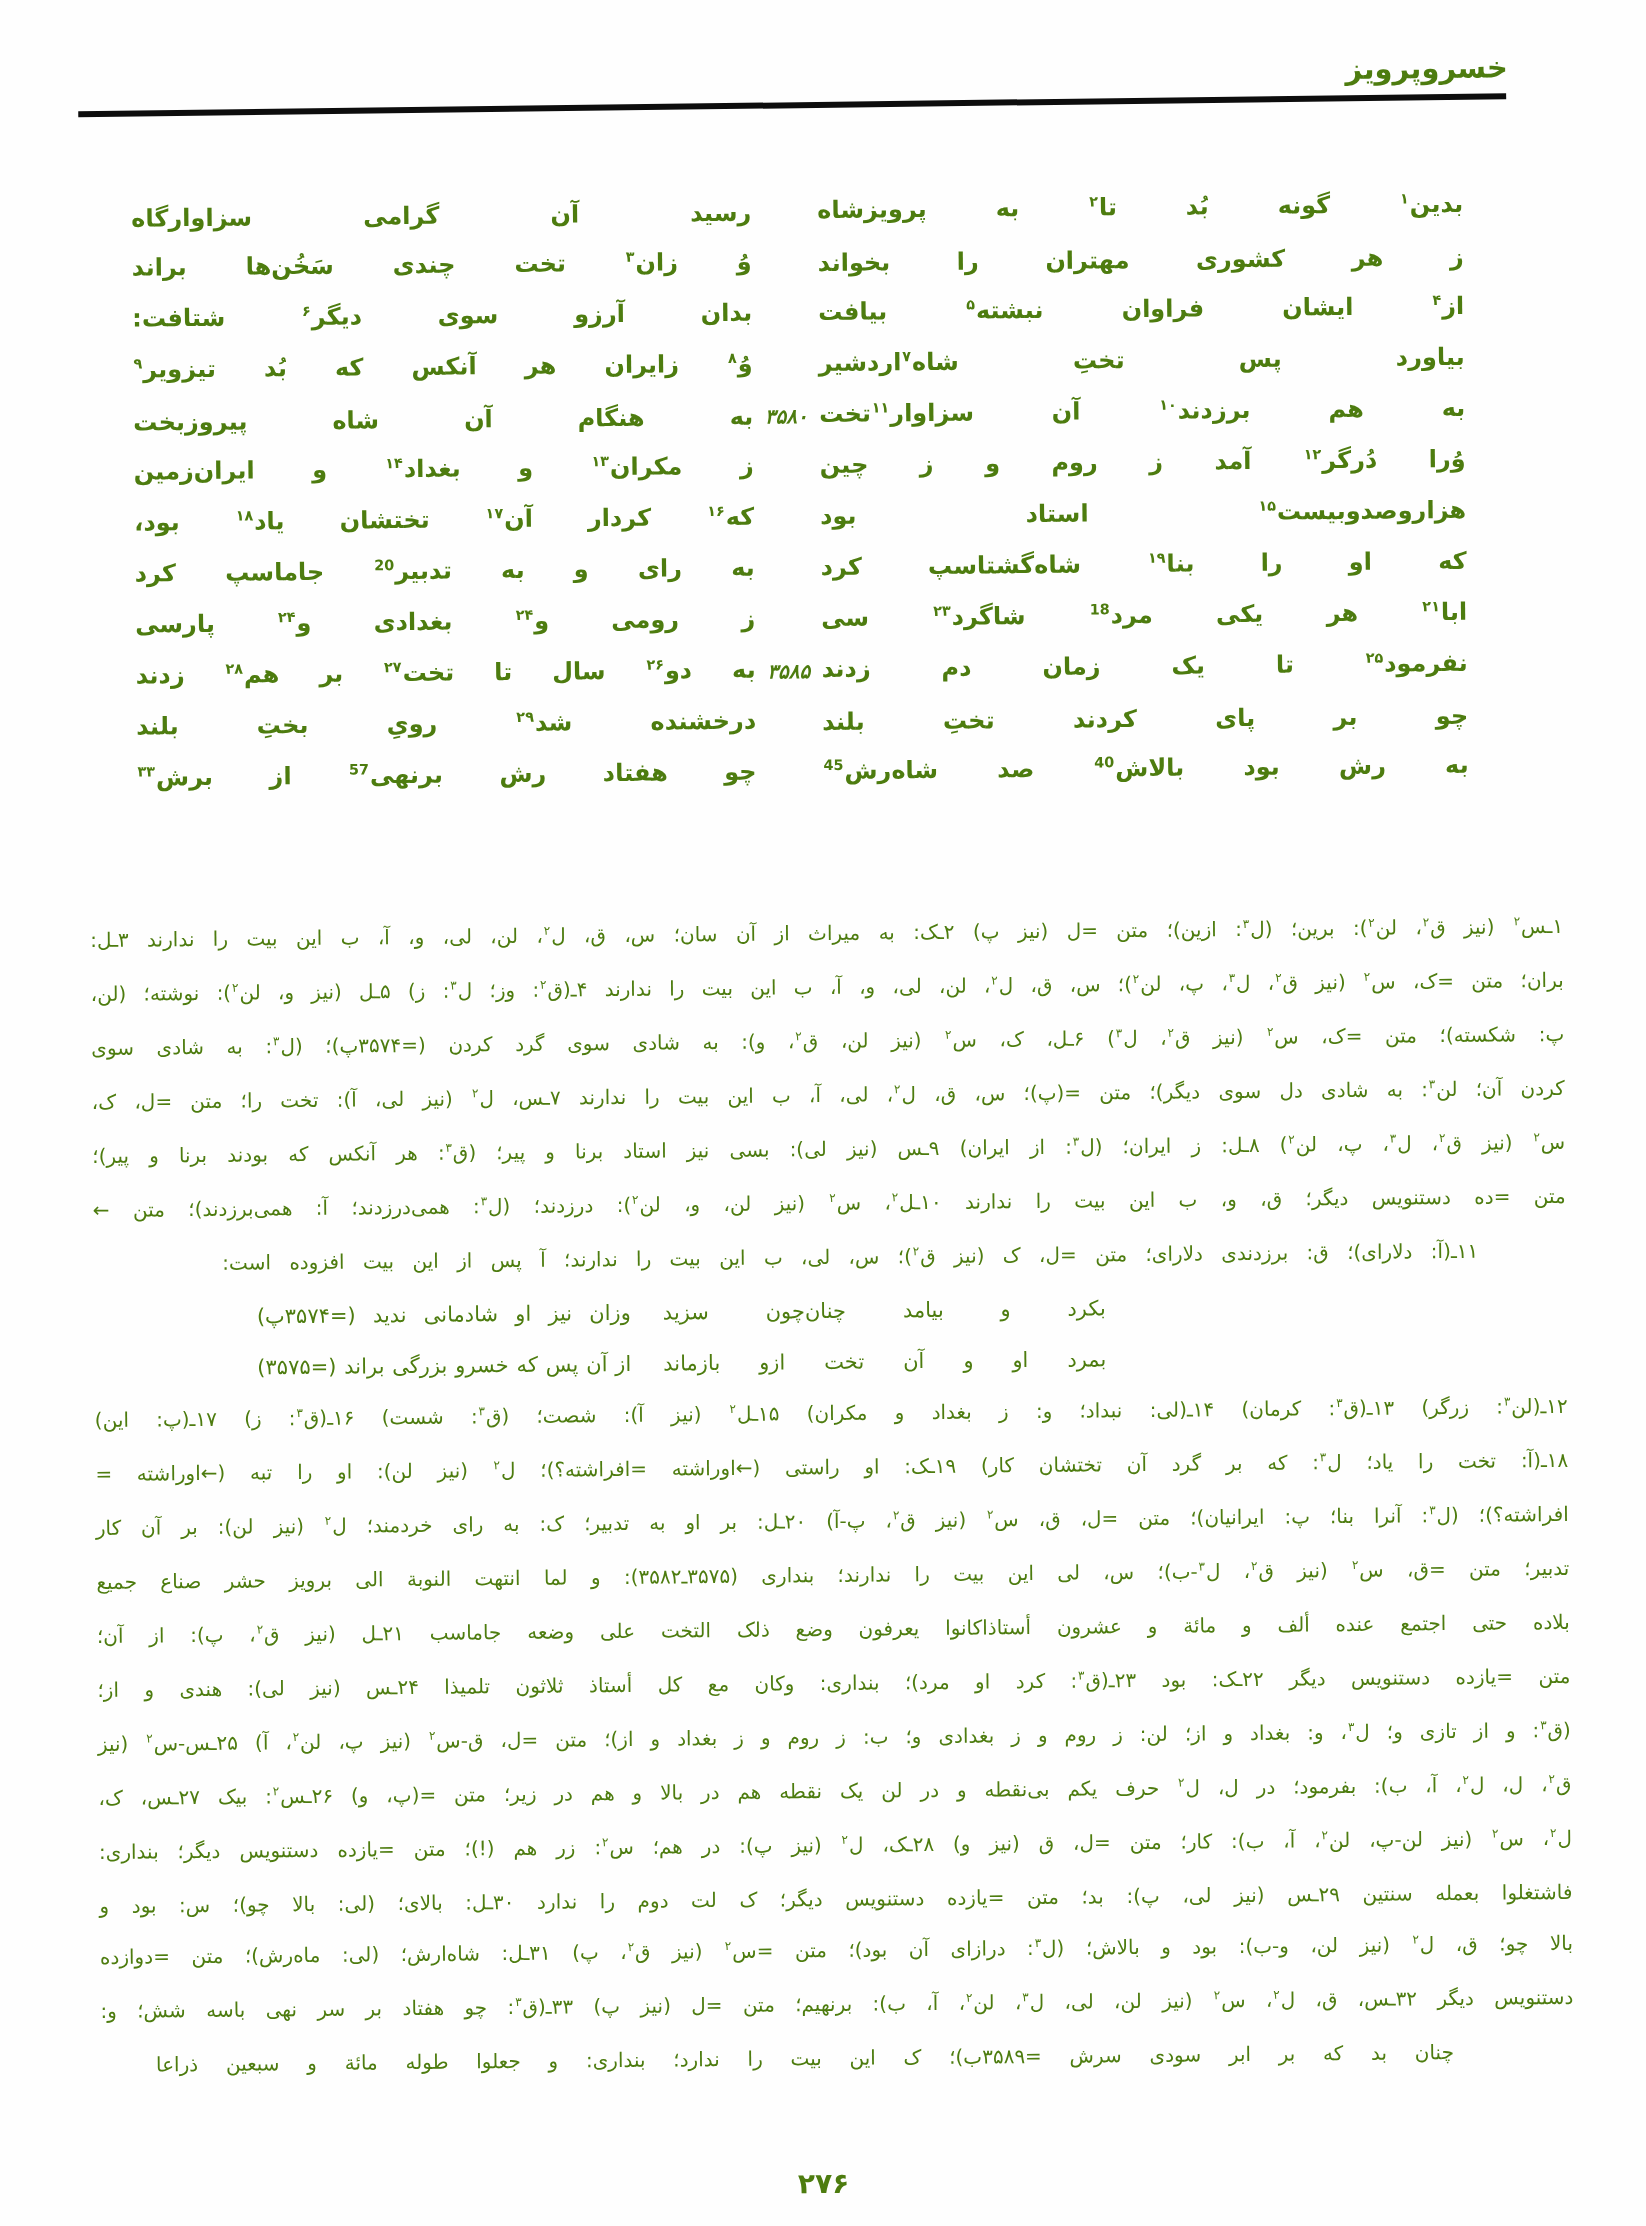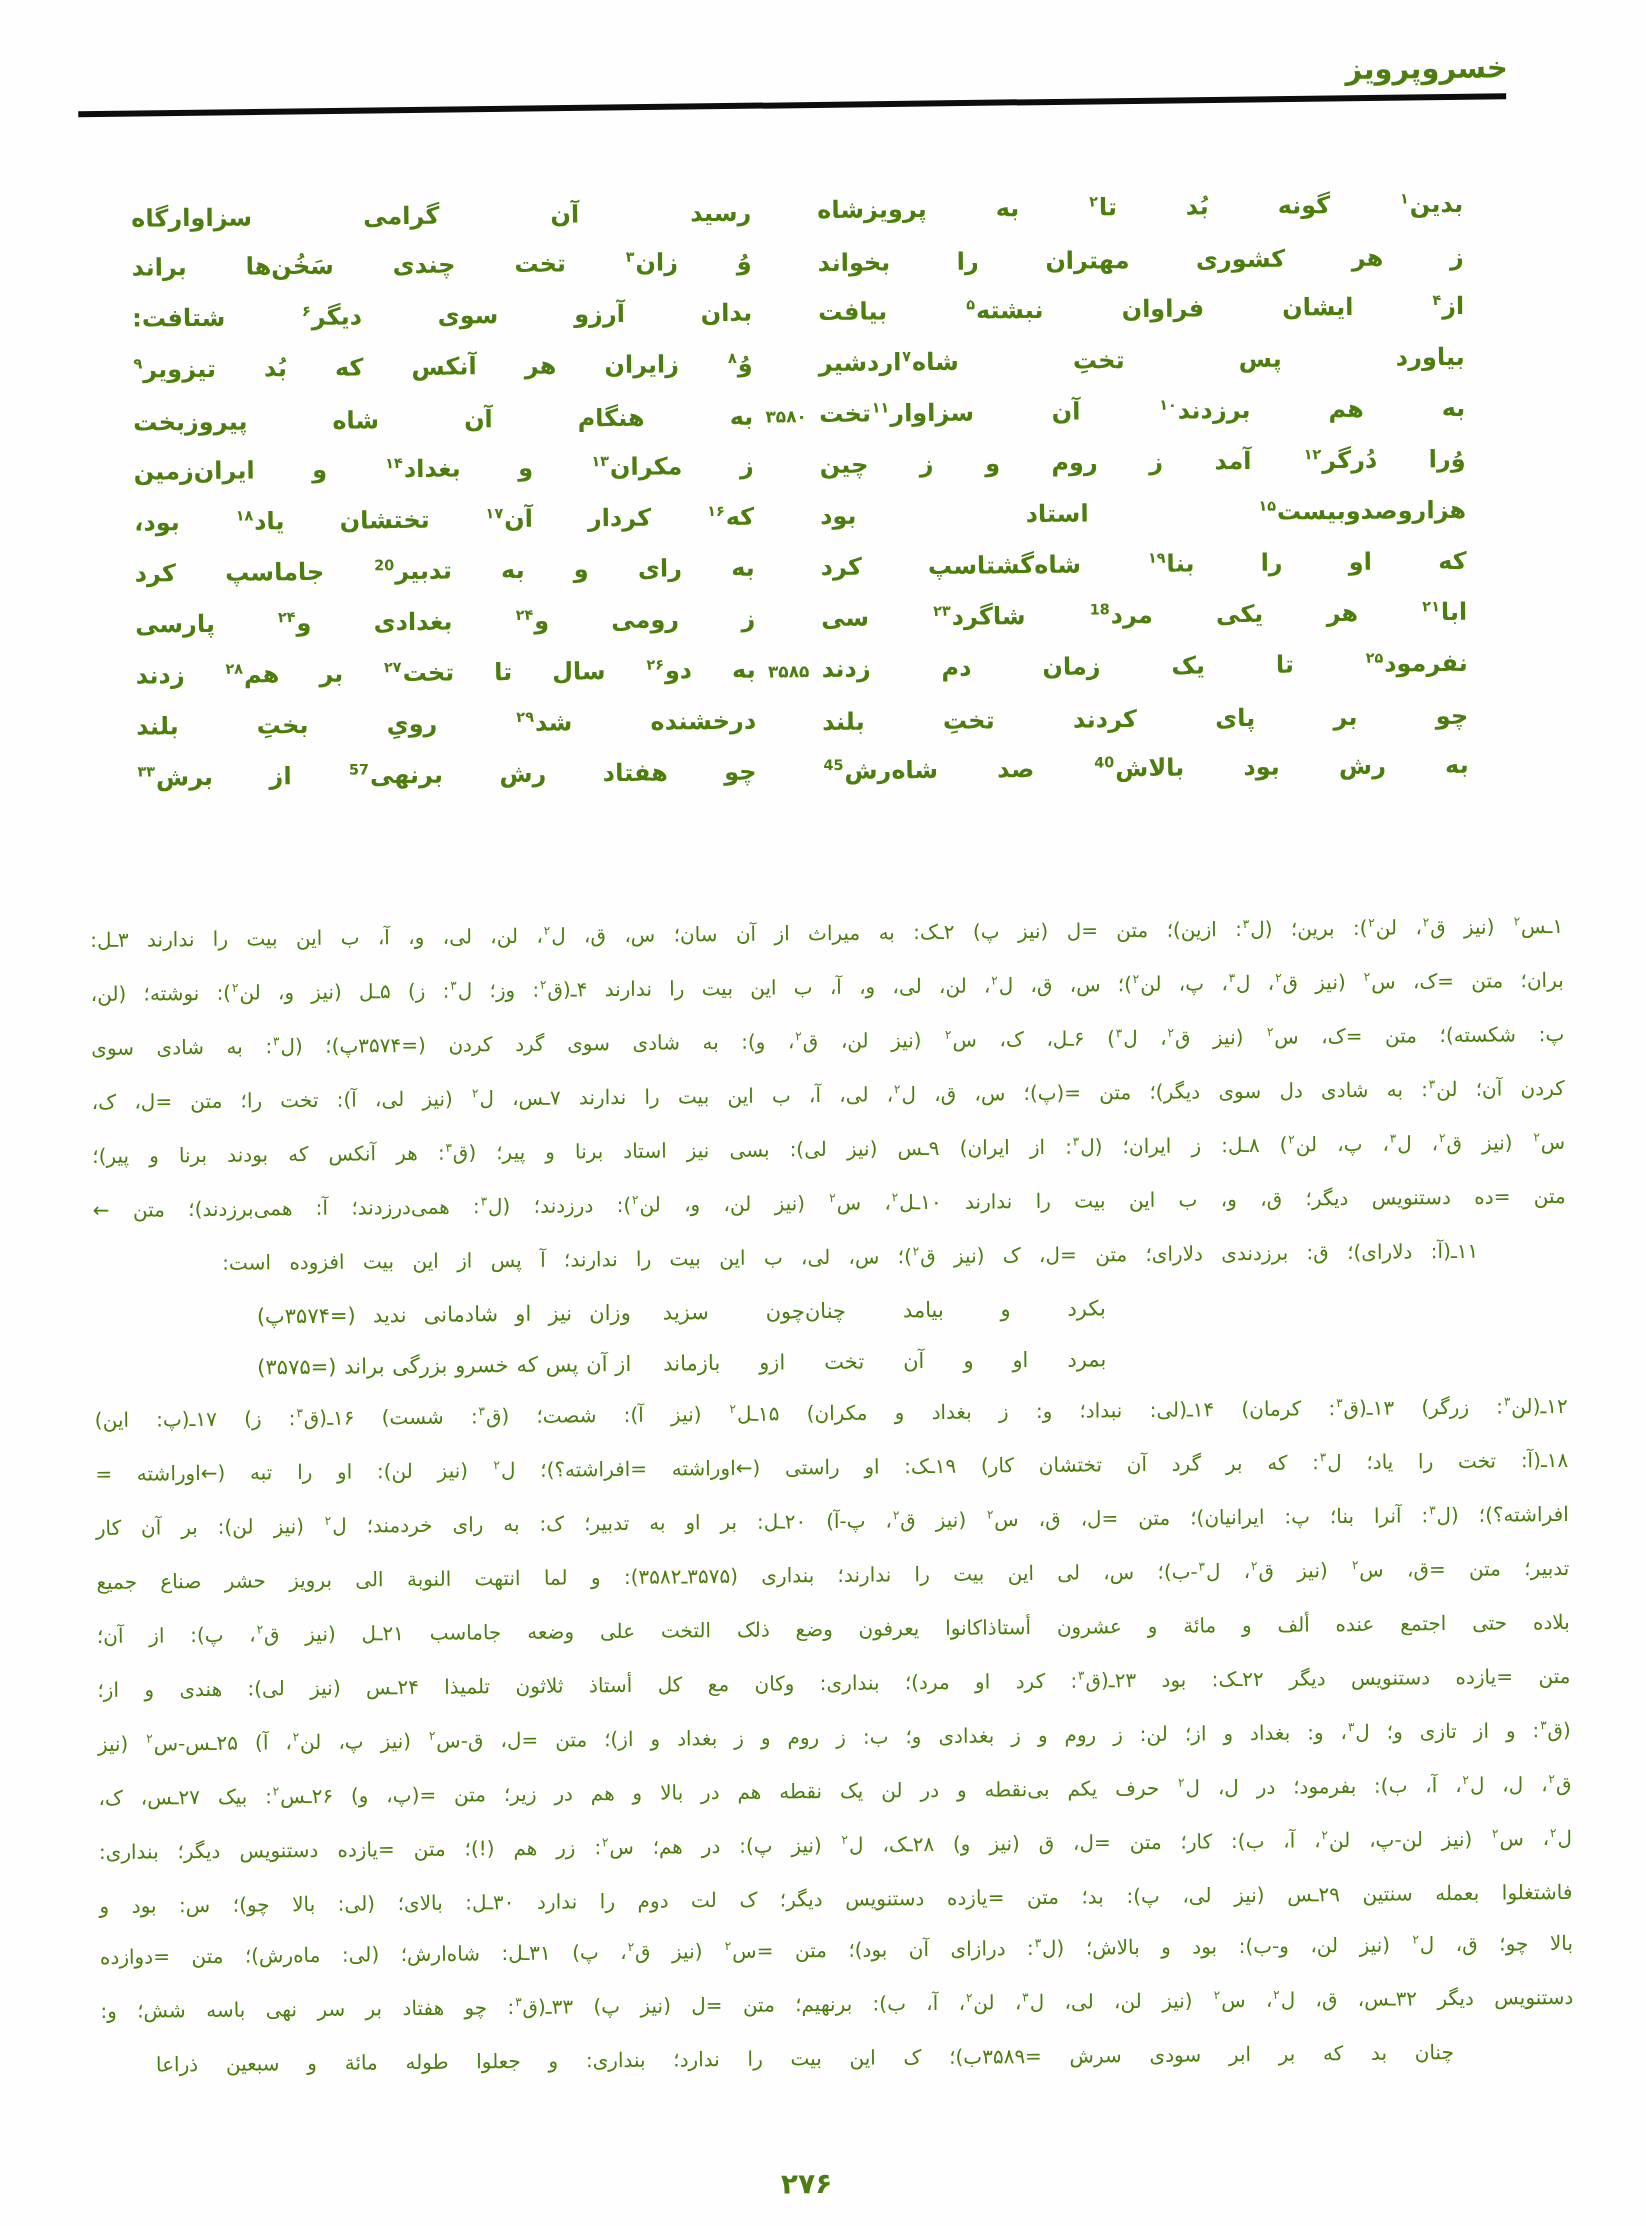--- a/index.html
+++ b/index.html
@@ -30,21 +30,21 @@
   .poem{margin:79px 175px 0 138px;}
   .verse-row{display:flex;direction:rtl;height:51px;align-items:center;}
   .hemi{
     font-size:24px;font-weight:bold;
     text-align:justify;text-align-last:justify;
     line-height:51px;
   }
   .hemi-a{width:646px;}
   .vnum{
     width:66px;flex:0 0 66px;
-    font-size:17px;font-weight:bold;text-align:center;
+    font-size:20px;font-weight:bold;text-align:center;font-style:italic;
   }
   .hemi-b{width:620px;}
 
   sup{
     font-size:0.60em;
     vertical-align:baseline;position:relative;top:-0.65em;
     margin:0 0.9px;
   }
 
   
@@ -60,21 +60,21 @@
   .c-hemi{
     font-size:21px;line-height:51px;
     text-align:justify;text-align-last:justify;
   }
   .c-a{width:443px;}
   .c-b{width:374px;margin-right:32px;}
 
   
   .footer{margin-top:83px;text-align:center;}
   .page-number{
-    position:relative;right:27px;
+    position:relative;right:10px;
     font-size:28px;font-weight:bold;
   }
 </style>
 </head>
 <body>
 
 <div class="page">
   <div class="content">
 
     <span class="header-title">خسروپرویز</span>

